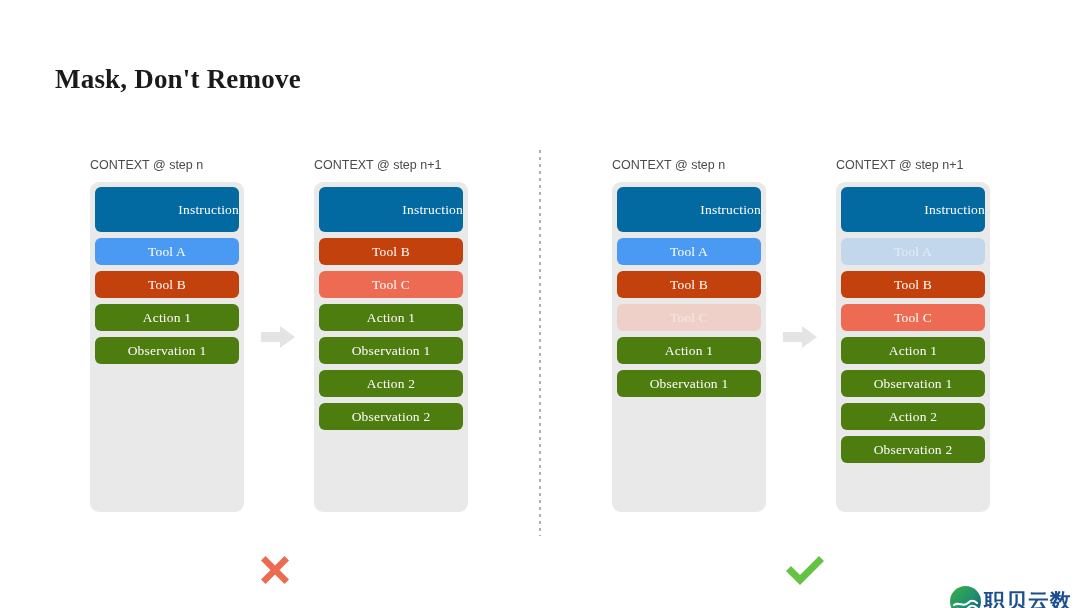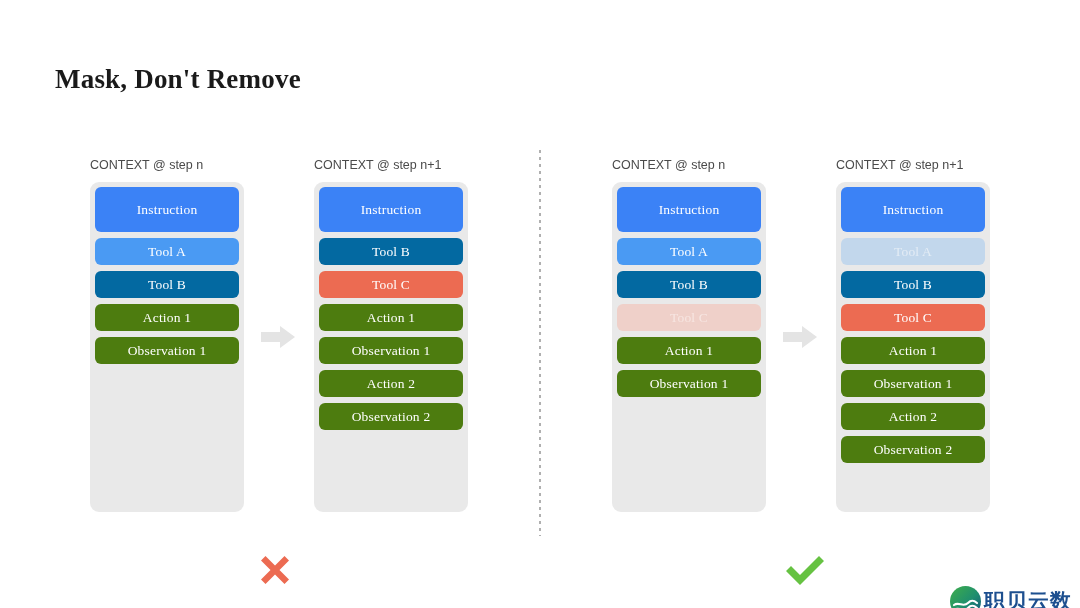--- a/index.html
+++ b/index.html
@@ -88,24 +88,24 @@
     justify-content: center;
     font-family: "Liberation Serif", serif;
     font-size: 13.5px;
     color: #ffffff;
     letter-spacing: 0.2px;
     box-sizing: border-box;
   }
   .block.tall {
     height: 45px;
   }
-  .block.instruction { background: #3b82f6; }
+  .block.instruction { background: #0369a1; justify-content: flex-end; }
   .block.neutral     { background: #4d7c0f; }
   .block.blue        { background: #4a9af3; }
-  .block.green       { background: #0369a1; font-family: Liberation Serif, serif; }
+  .block.green       { background: #c2410c; font-family: Liberation Serif, serif; }
   .block.red         { background: #ec6b52; }
   .block.blue-faded  { background: #c2d7ec; color: #e3ecf5; }
   .block.red-faded   { background: #efd0c9; color: #f7e6e2; }
 
   
   .arrow {
     position: absolute;
     width: 34px;
     height: 22px;
   }

